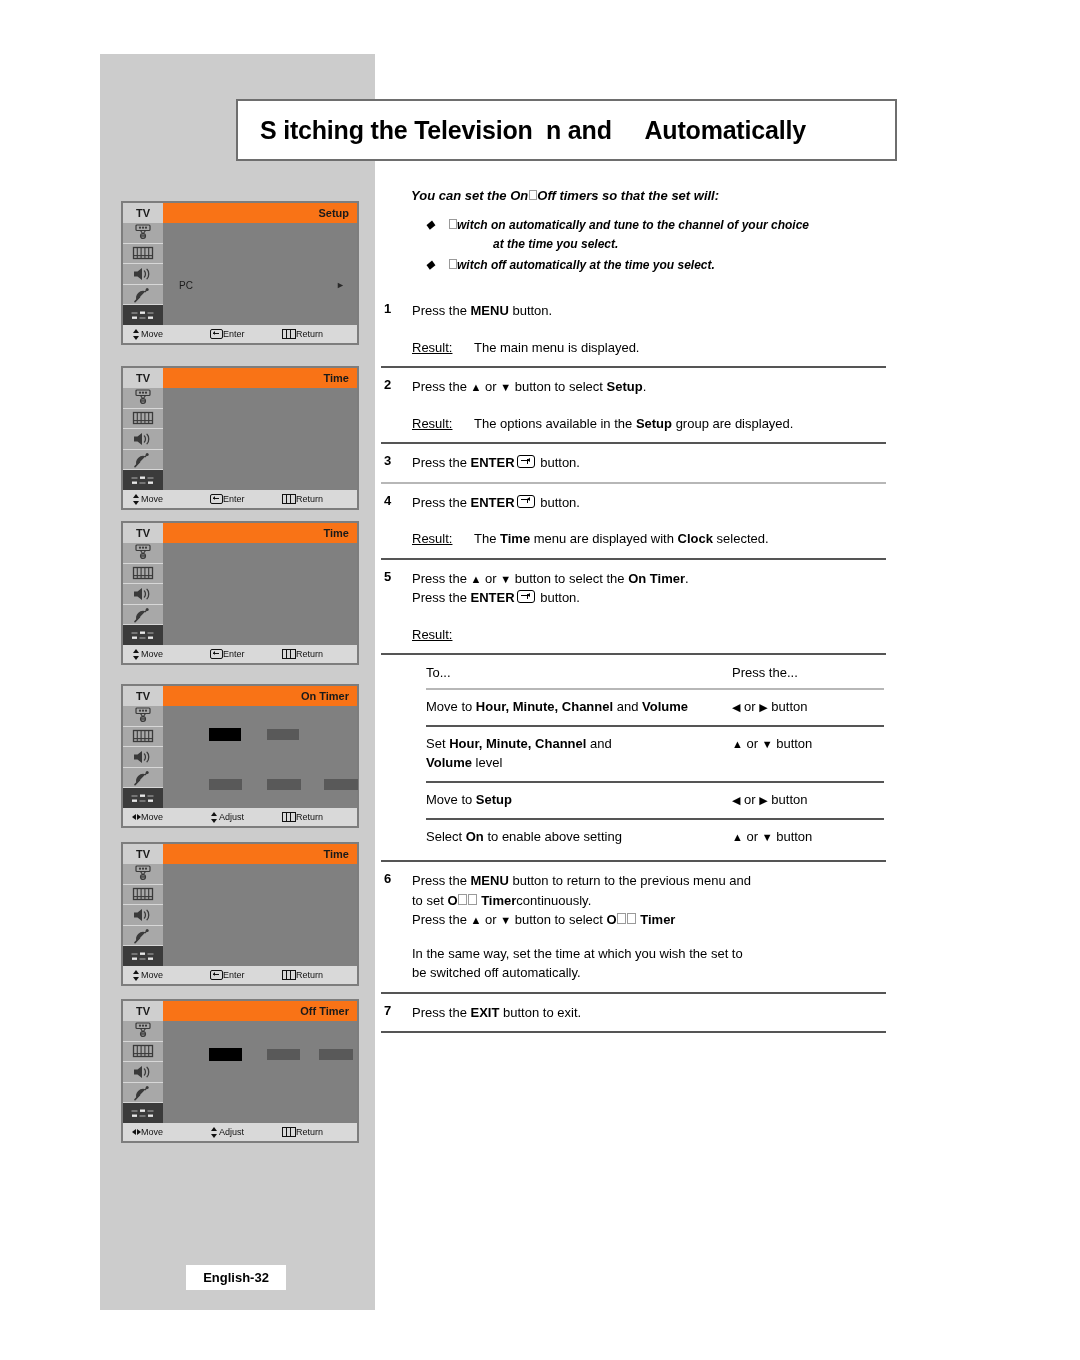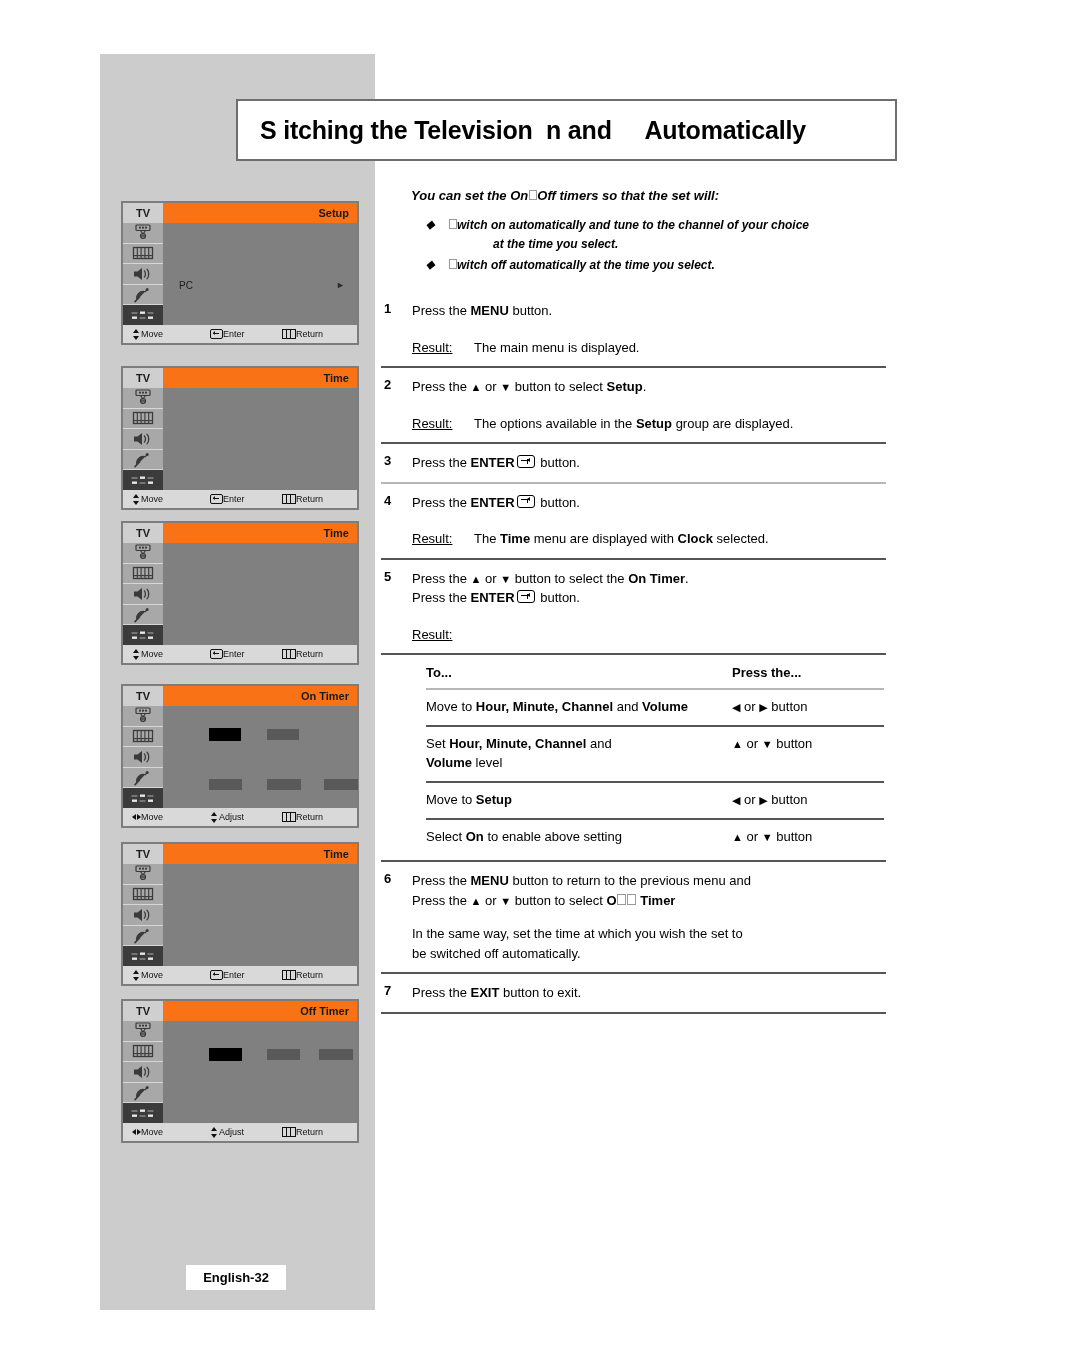--- a/index.html
+++ b/index.html
@@ -106,21 +106,21 @@
   .step{display:flex;padding:9px 0 9px 0;}
   .step-num{width:28px;flex:0 0 28px;font-size:13px;font-weight:bold;text-align:left;padding-left:3px;}
   .step-body{flex:1;font-size:13px;color:#000;line-height:1.5;}
   .result{display:flex;margin-top:17px;justify-content:space-between;}
   .result-lbl{width:62px;flex:0 0 62px;font-size:13px;text-decoration:underline;}
   .result-txt{flex:1;font-size:13px;}
   b{font-weight:bold;}
 
   
   .tbl{margin:4px 0 0 45px;width:458px;}
-  .tbl-head{display:flex;font-size:13px;font-weight:bold;padding:6px 0 8px 0;gap:24px;}
+  .tbl-head{display:flex;font-size:13px;font-weight:normal;padding:6px 0 8px 0;gap:24px;}
   .tbl-head .c1{flex:1;}
   .tbl-head .c2{width:152px;flex:0 0 152px;}
   .tbl-row{display:flex;font-size:13px;padding:8px 0 8px 0;line-height:1.45;}
   .tbl-row .c1{flex:1;padding-right:6px;}
   .tbl-row .c2{width:152px;flex:0 0 152px;}
   .rule-light{height:2px;background:#b7b7b7;}
   .rule-dark{height:2px;background:#555;}
 
   
   .enterkey{
@@ -701,20 +701,21 @@
       <div class="c1">Select <b>On</b> to enable above setting</div>
       <div class="c2"><span class="arrow">▲</span> or <span class="arrow">▼</span> button</div>
     </div>
   </div>
   <div class="rule-dark" style="margin-top:6px"></div>
 
   <div class="step">
     <div class="step-num">6</div>
     <div class="step-body">
       <div><span>Press the </span><b>MENU</b><span> button to return to the previous menu and</span></div>
+      <div><span>to set </span><b>O</b><span class="missing"></span><span class="missing"></span><b> Timer</b><span>continuously.</span></div>
       <div>Press the <span class="arrow">▲</span> or <span class="arrow">▼</span> button to select <b>O</b><span class="missing"></span><span class="missing"></span><b> Timer</b></div>
       <div style="height:14px"></div>
       <div>In the same way, set the time at which you wish the set to</div>
       <div>be switched off automatically.</div>
     </div>
   </div>
   <div class="rule-dark"></div>
 
   <div class="step">
     <div class="step-num">7</div>

